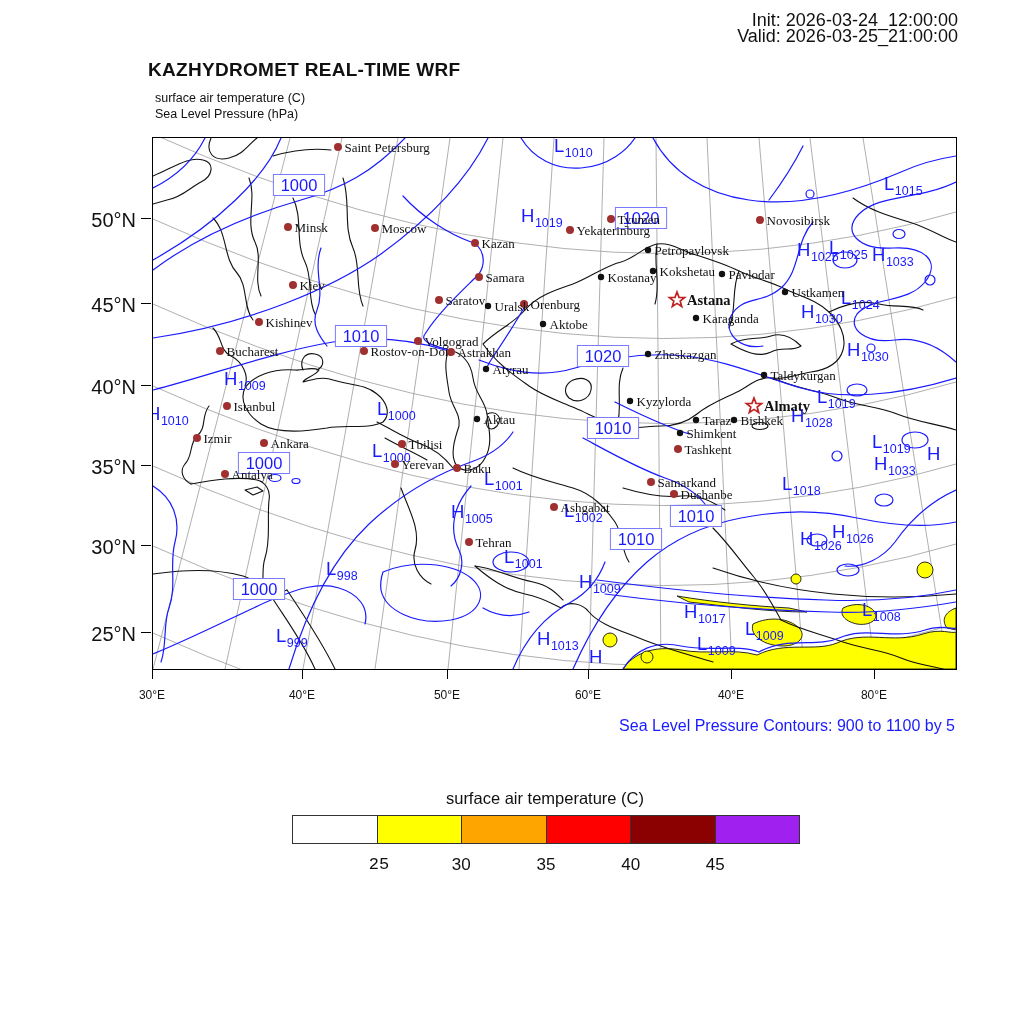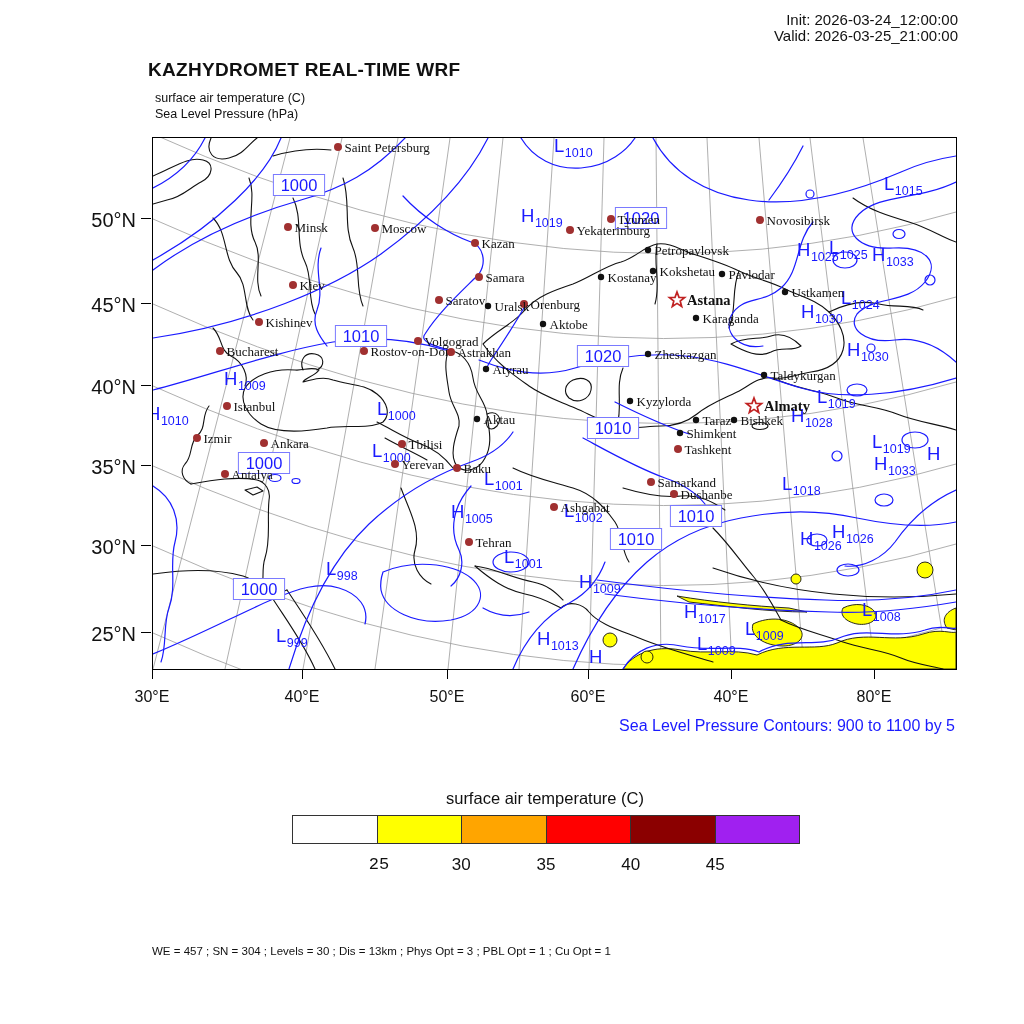--- a/index.html
+++ b/index.html
@@ -1,25 +1,25 @@
 <!DOCTYPE html>
 <html><head>
 <meta charset="utf-8">
 <style>
   html,body{margin:0;padding:0;background:#fff;}
   body{width:1024px;height:1024px;position:relative;overflow:hidden;
        font-family:"Liberation Sans","DejaVu Sans",sans-serif;color:#111;}
   .abs{position:absolute;}
   #title{left:148px;top:13px;font-size:19px;font-weight:bold;letter-spacing:.3px;margin-top:46px;}
-  #runinfo{right:66px;top:12px;text-align:right;font-size:15px;line-height:16px;}
+  #runinfo{right:66px;top:12px;text-align:right;font-size:18px;line-height:16px;}
   #fieldlabels{left:155px;top:90px;font-size:12.5px;line-height:16px;}
   #map-frame{left:152px;top:137px;width:803px;height:531px;border:1.5px solid #000;background:#fff;}
   #map-svg{position:absolute;left:0;top:0;}
   .latlab{position:absolute;width:60px;text-align:right;font-size:20px;}
-  .lontick-lab{position:absolute;width:60px;text-align:center;font-size:16px;}
+  .lontick-lab{position:absolute;width:60px;text-align:center;font-size:12px;}
   .tickh{position:absolute;width:10px;height:0;border-top:1.5px solid #000;}
   .tickv{position:absolute;height:10px;width:0;border-left:1.5px solid #000;}
   #caption{right:69px;top:717px;font-size:16px;color:#1a1aff;}
   #cbar-title{left:292px;top:789px;width:506px;text-align:center;font-size:16.5px;}
   #cbar{left:292px;top:815px;width:508px;height:29px;display:flex;}
   .cbar-cell{flex:1;border:1px solid #333;margin-left:-1px;}
   .cbar-cell:first-child{margin-left:0;}
   .cbar-num{position:absolute;top:855px;width:40px;margin-left:-20px;text-align:center;font-size:17px;}
   #footer{left:152px;top:944px;font-size:11.5px;line-height:15px;}
   svg text{user-select:none;}
@@ -361,14 +361,13 @@
   </div>
 <div class="abs" id="cbar-labels">
     <div class="cbar-num abs" style="left: 379px; font-family: Liberation Mono, monospace;">25</div>
     <div class="cbar-num abs" style="left: 461.333px;">30</div>
     <div class="cbar-num abs" style="left: 546px;">35</div>
     <div class="cbar-num abs" style="left: 630.667px;">40</div>
     <div class="cbar-num abs" style="left: 715.333px;">45</div>
   </div>
 
 <div class="abs" id="footer">
-  <div>WE = 457 ; SN = 304 ; Levels = 30 ; Dis = 13km ; Phys Opt = 3 ; PBL Opt = 1 ; Cu Opt = 1</div>
 </div>
 
 </body></html>

